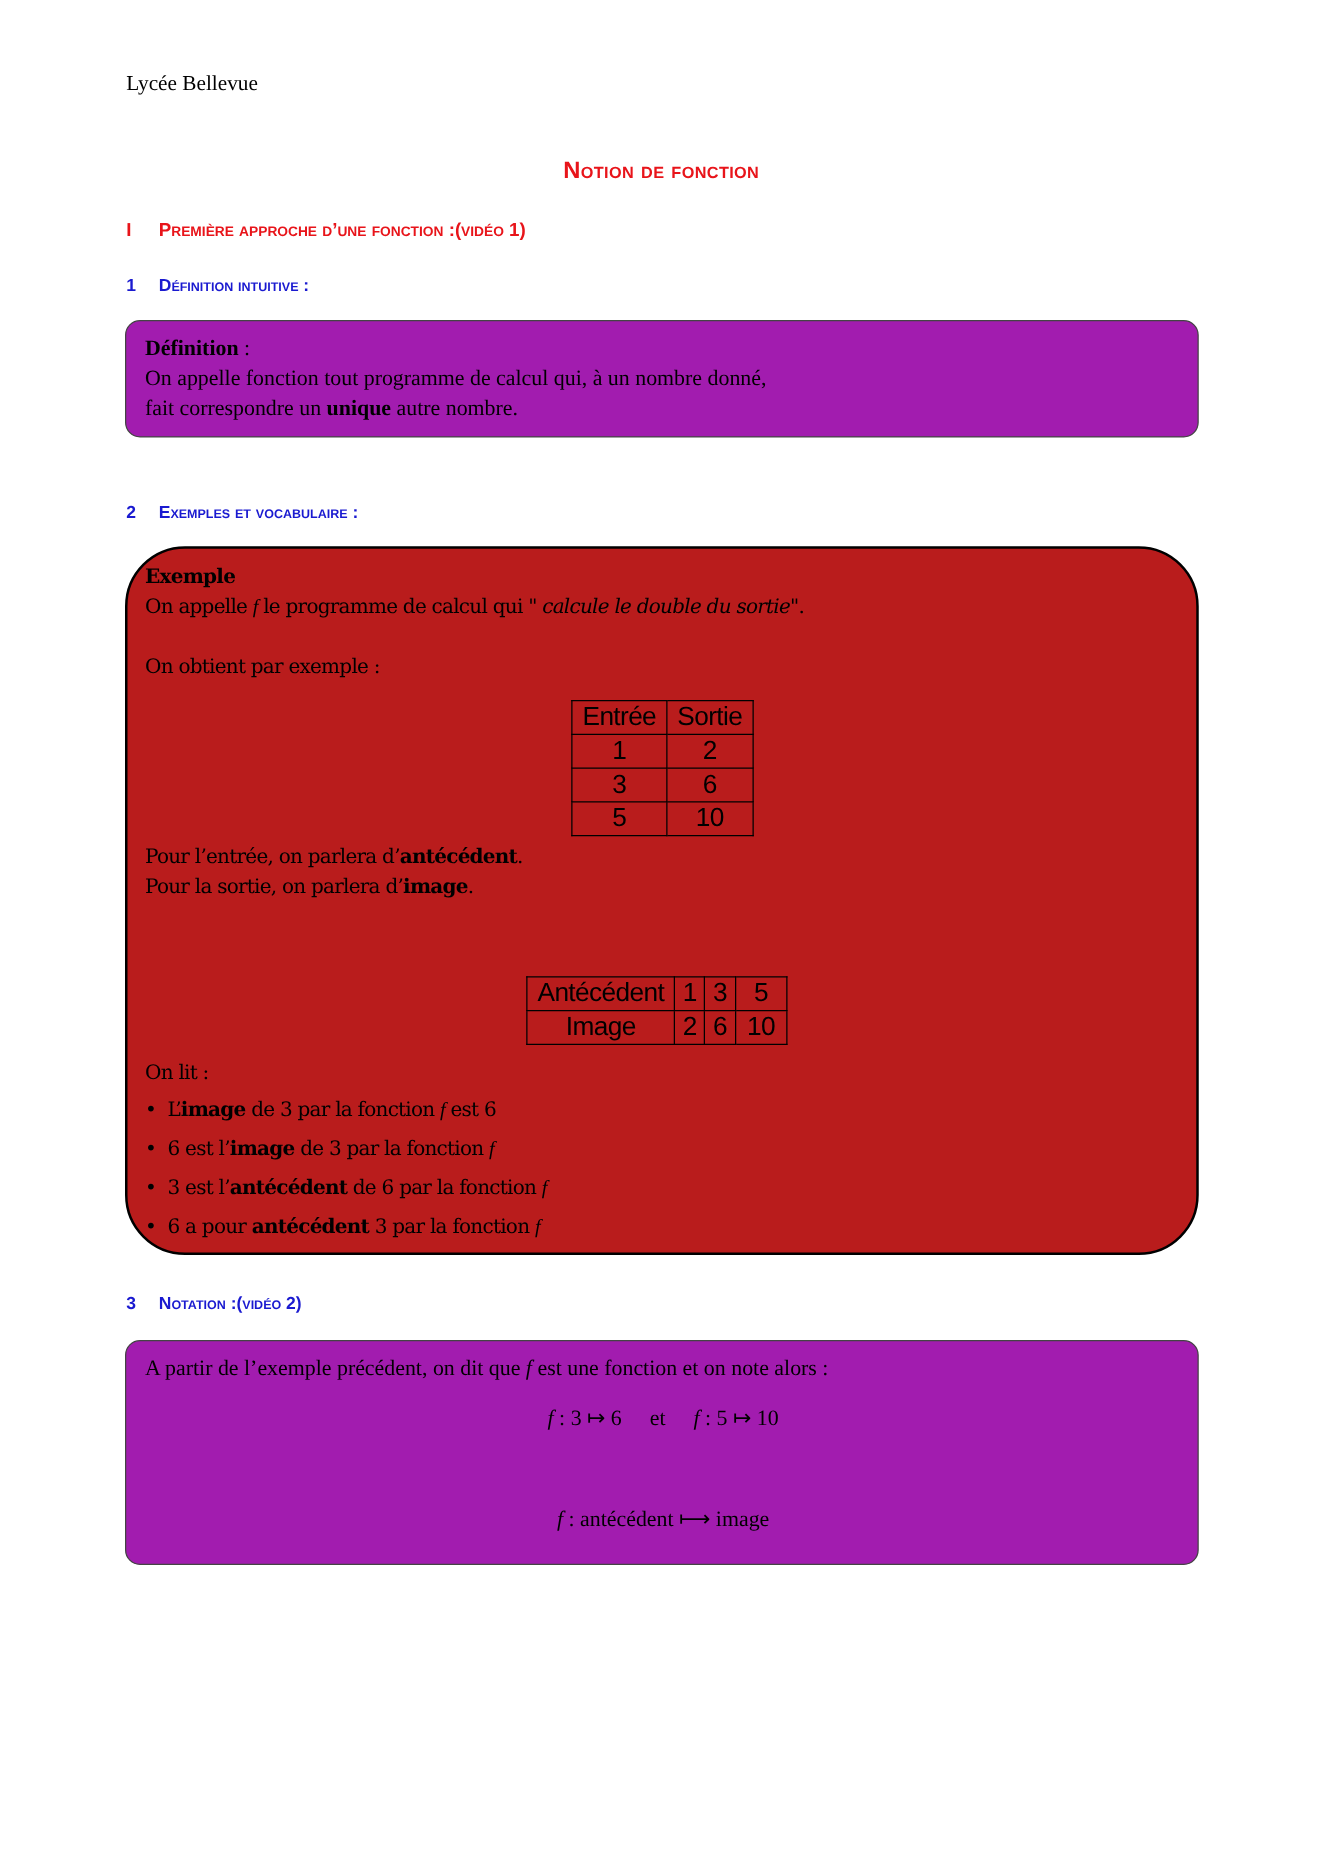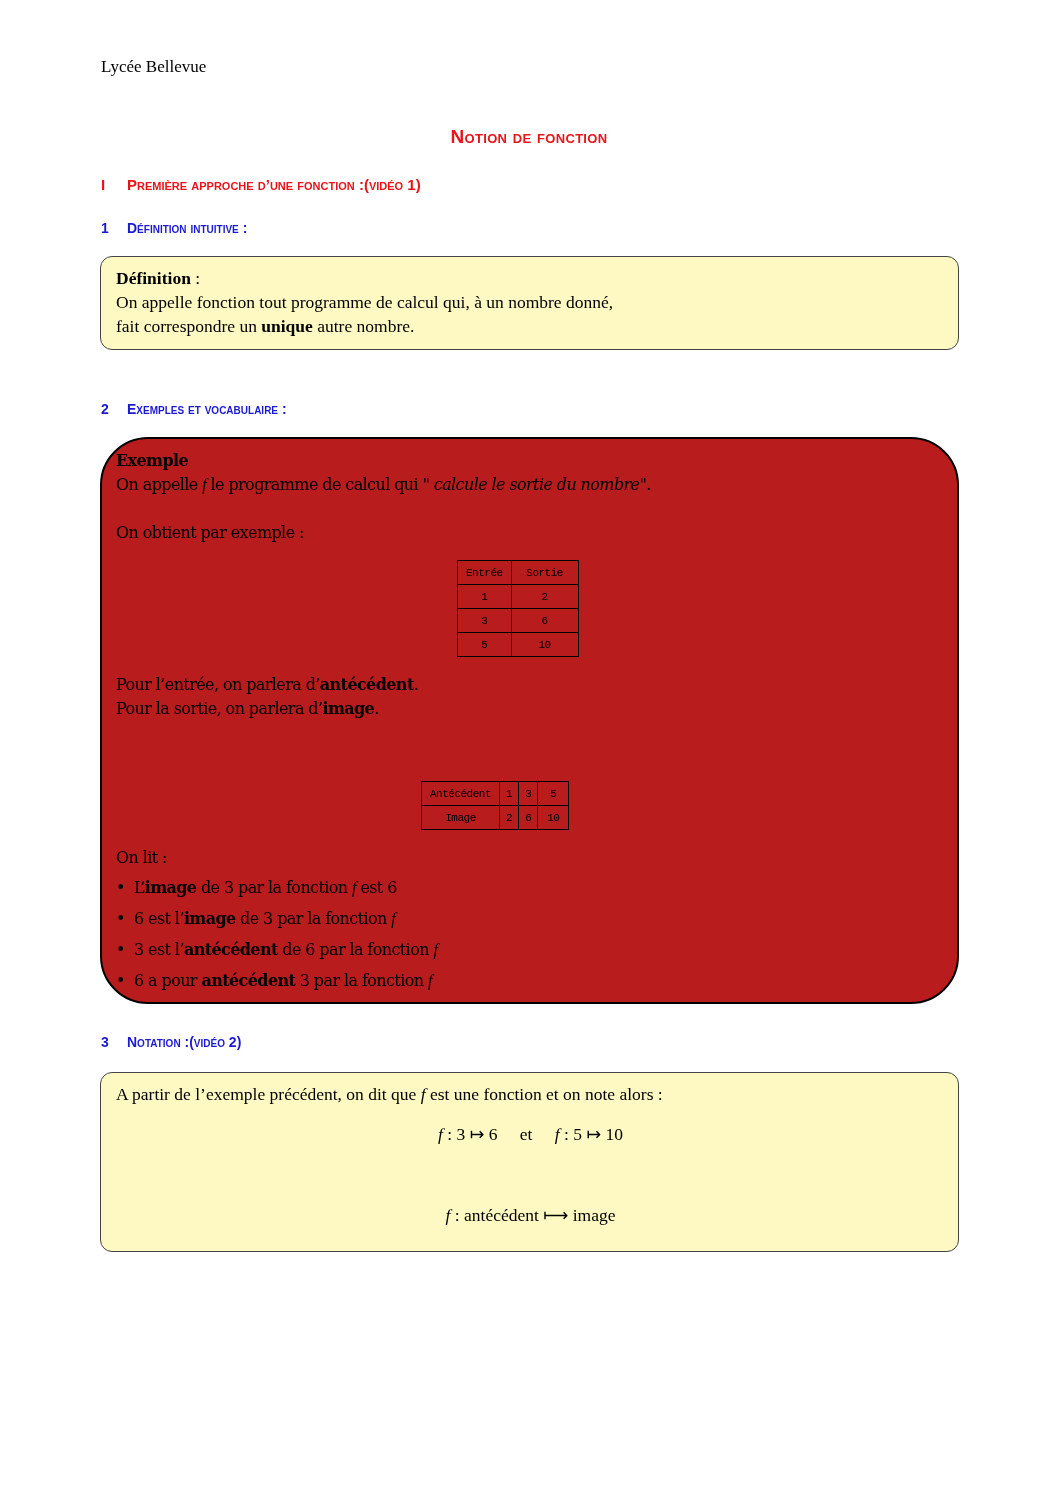--- a/index.html
+++ b/index.html
@@ -12,30 +12,30 @@
   .doc-title { left: 0; width: 1058px; top: 126px; text-align: center;
                font-family: "Liberation Sans", sans-serif; font-weight: bold;
                color: #e8141a; font-size: 19px; font-variant: small-caps; letter-spacing: 0.3px; }
 
   .h1 { font-family: "Liberation Sans", sans-serif; font-weight: bold; color: #e8141a;
         font-size: 15px; font-variant: small-caps; }
   .h2 { font-family: "Liberation Sans", sans-serif; font-weight: bold; color: #1a1ad0;
         font-size: 14px; font-variant: small-caps; }
   .num { display: inline-block; width: 26px; }
 
-  .pinkbox { position: absolute; background: #fef9c3; border: 1.3px solid #444;
+  .pinkbox { position: absolute; background: #a21caf; border: 1.3px solid #444;
              border-radius: 12px; box-sizing: border-box; }
   .examplebox { position: absolute; border: 2px solid #000; border-radius: 48px;
                 box-sizing: border-box; background: #b91c1c; }
 
   .txt { font-family: "Liberation Serif", serif; font-size: 17.5px; line-height: 24px; }
   .txt-ex { font-family: "DejaVu Serif", serif; font-size: 16px; line-height: 24px; letter-spacing: -0.6px; }
   i.mathf { font-style: italic; font-family: "Liberation Serif", serif; }
 
-  table.grid { border-collapse: collapse; font-family: Liberation Mono, monospace; font-size: 11px; letter-spacing: -0.5px; }
+  table.grid { border-collapse: collapse; font-family: Liberation Sans, sans-serif; font-size: 21px; letter-spacing: -0.5px; }
   table.grid td { border: 1.5px solid #000; text-align: center; padding: 1px 8px; height: 21px; }
 
   ul.bul { list-style: none; margin: 0; padding: 0; }
   ul.bul li { position: relative; padding-left: 18px; height: 31px; }
   ul.bul li::before { content: "•"; position: absolute; left: 0; top: 0; }
 
   .center { text-align: center; }
 </style>
 </head>
 <body>
@@ -64,21 +64,21 @@
 
 <div class="abs h2" style="left:101px; top:401px;">
   <span class="num">2</span><span>Exemples et vocabulaire :</span>
 </div>
 
 <div class="examplebox" style="left:100px; top:437px; width:859px; height:567px;">
   <div class="abs txt-ex" style="left:14px; top:10px;">
     <b>Exemple</b>
   </div>
   <div class="abs txt-ex" style="left:14px; top:34px; white-space:nowrap;">
-    <span>On appelle </span><i class="mathf">f</i><span> le programme de calcul qui " </span><i>calcule le sortie du nombre</i><span>".</span>
+    <span>On appelle </span><i class="mathf">f</i><span> le programme de calcul qui " </span><i>calcule le double du sortie</i><span>".</span>
   </div>
   <div class="abs txt-ex" style="left:14px; top:82px;">On obtient par exemple :</div>
 
   <table class="grid abs" style="left:355px; top:121px;">
     <tbody>
         <tr>
       <td>Entrée</td>
       <td style="width:50px;">Sortie</td>
     </tr>
     <tr>

